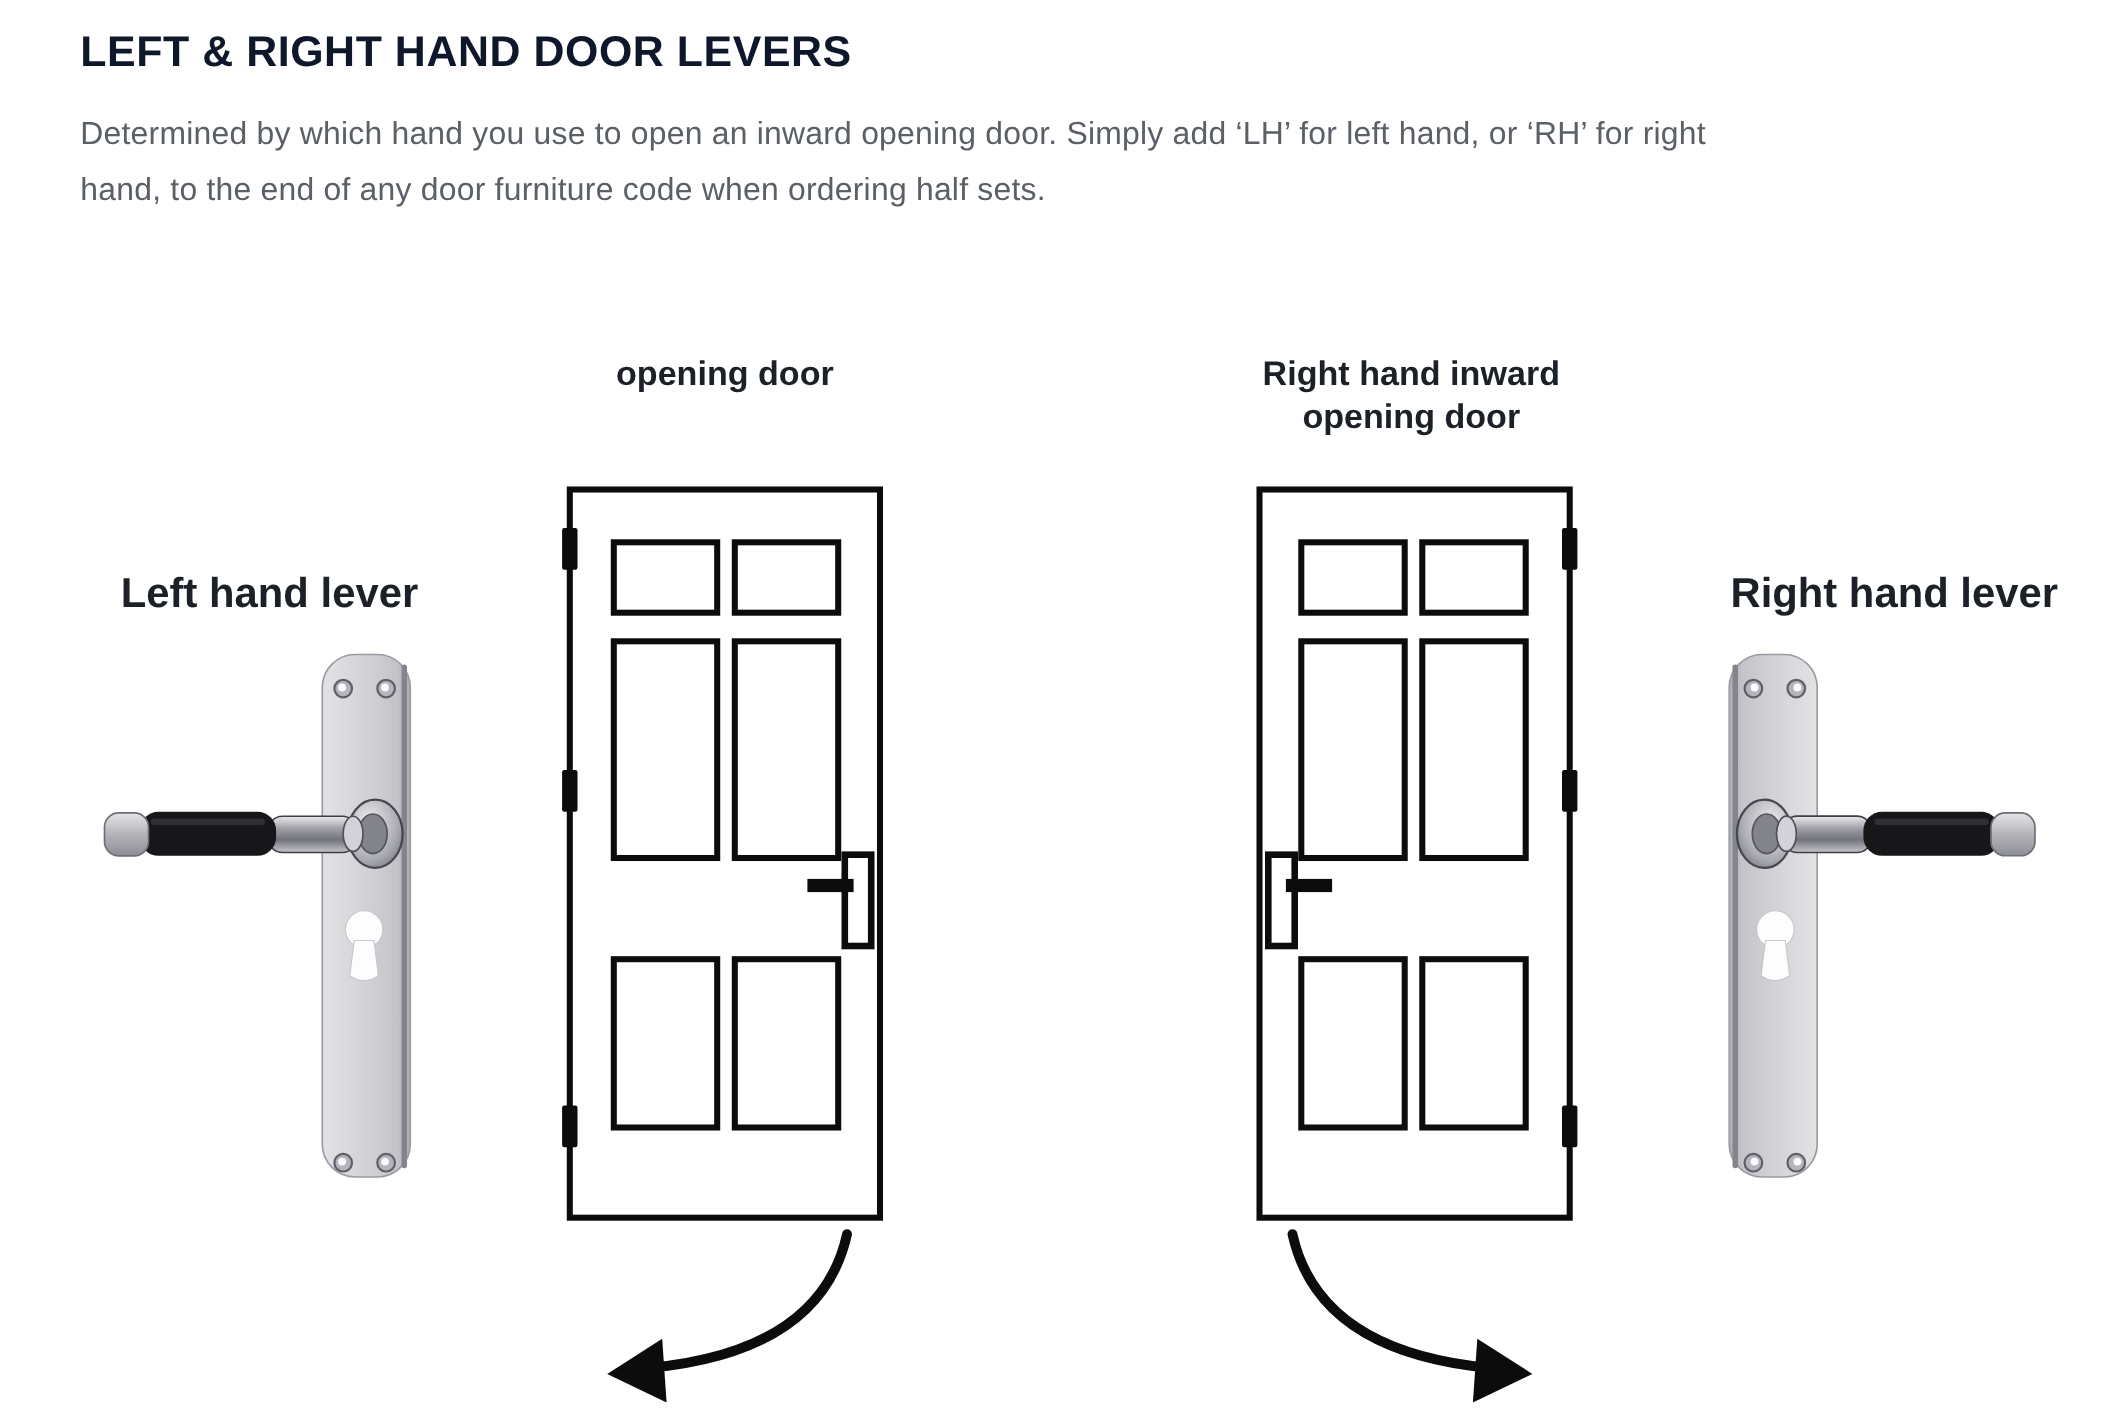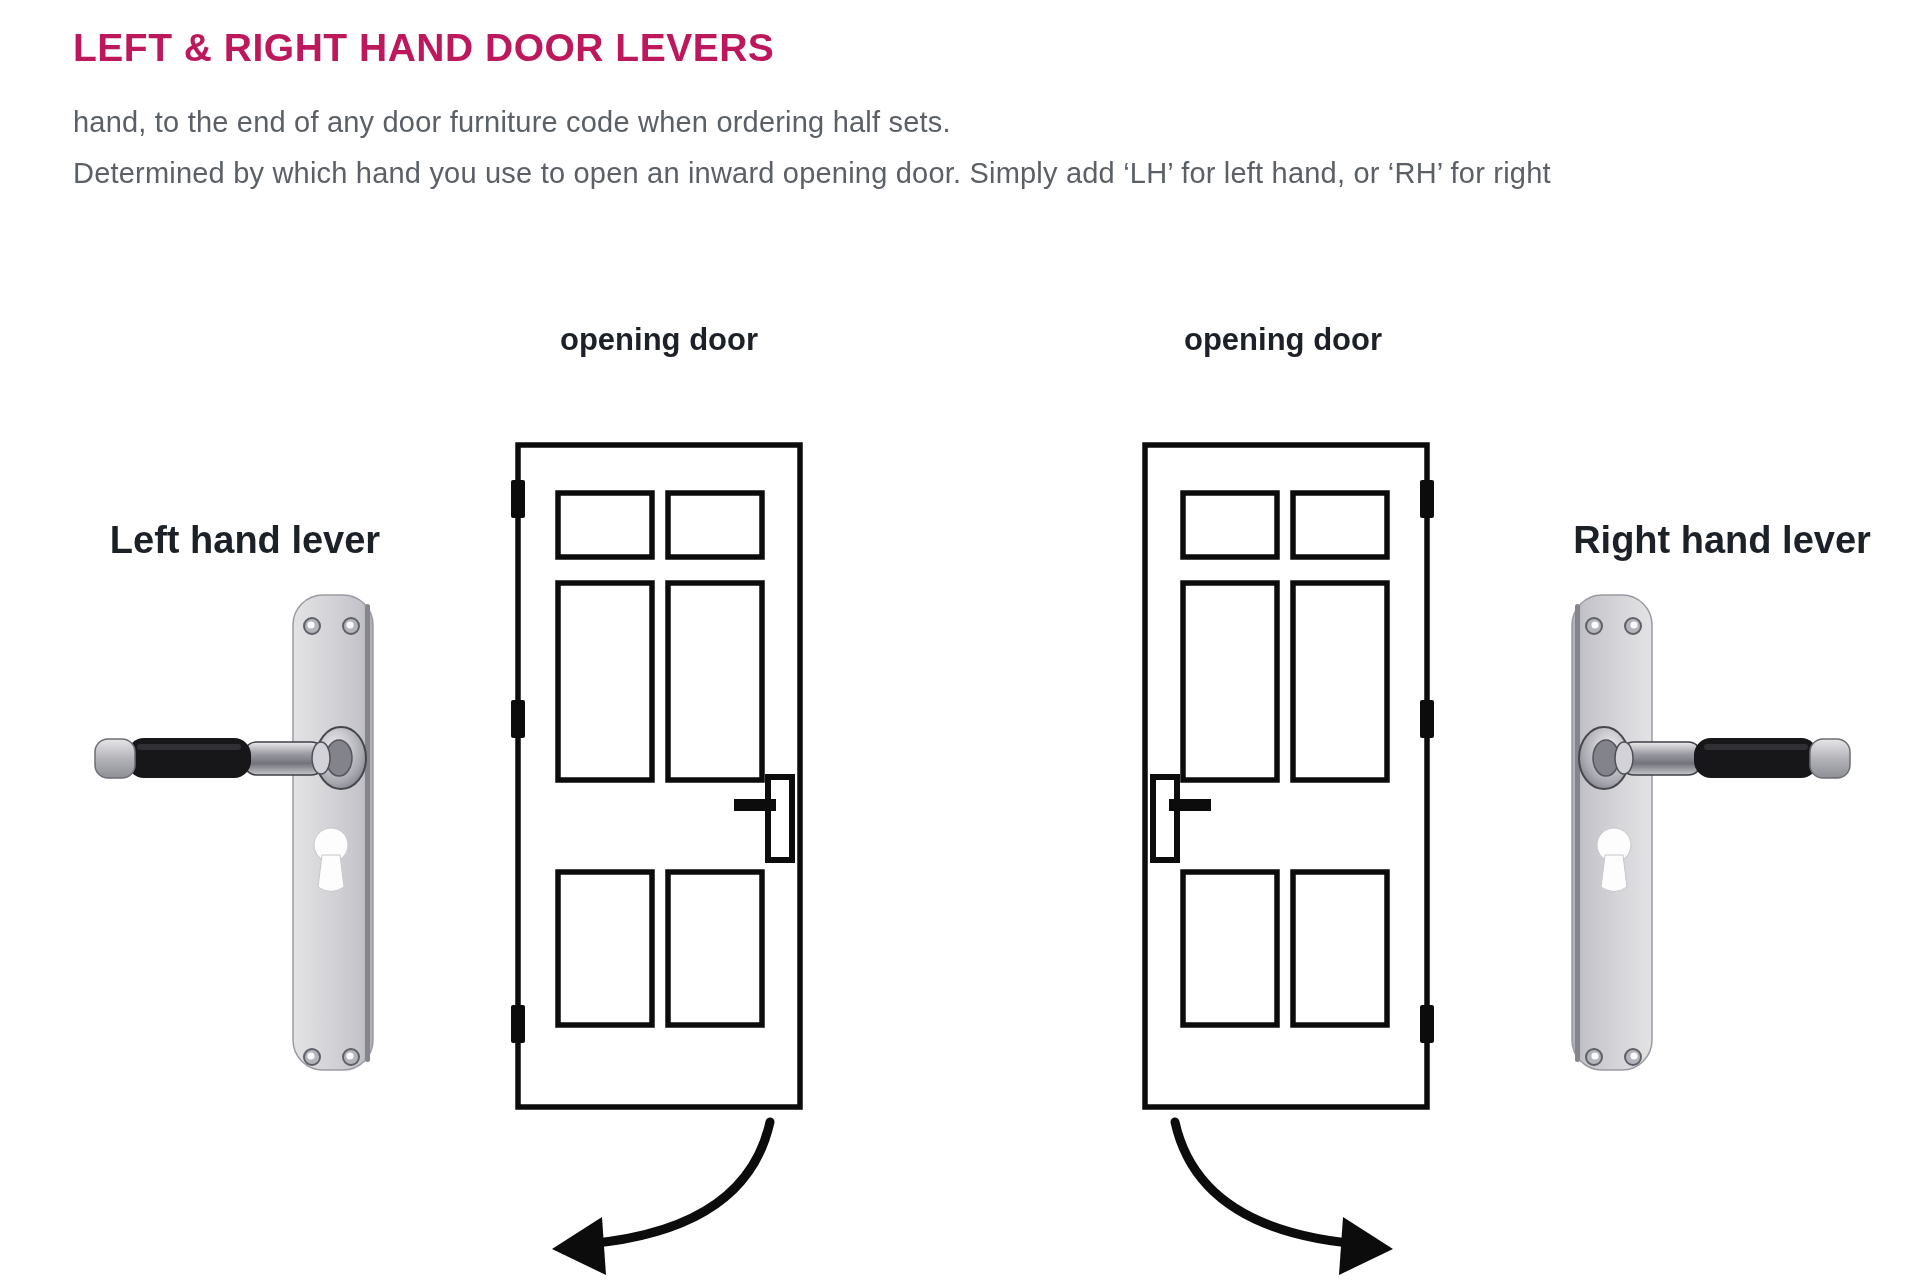--- a/index.html
+++ b/index.html
@@ -5,21 +5,21 @@
   * { margin: 0; padding: 0; box-sizing: border-box; }
   html, body { background: #ffffff; }
   body {
     width: 1920px; height: 1280px;
     position: relative; overflow: hidden;
     font-family: "Liberation Sans", sans-serif;
   }
   .page-title {
     position: absolute; left: 73px; top: 26px;
     font-size: 39px; font-weight: 800; letter-spacing: 0.5px;
-    color: #be185d; white-space: nowrap;
+    color: #0f172a; white-space: nowrap;
   }
   .intro {
     position: absolute; left: 73px; top: 97px;
     font-size: 29px; line-height: 51px; color: #5b6067;
     letter-spacing: 0.2px;
   }
   .intro span { display: block; white-space: nowrap; }
   .diagram-label {
     position: absolute; width: 300px; text-align: center;
     font-weight: 700; color: #1c2127;
@@ -36,28 +36,29 @@
   .door-svg-right { left: 1125px; top: 435px; }
   .lever-svg-left  { left: 75px;   top: 570px; }
   .lever-svg-right { left: 1560px; top: 570px; }
 </style>
 </head>
 <body>
 
 <h1 class="page-title">LEFT &amp; RIGHT HAND DOOR LEVERS</h1>
 
 <div class="intro">
+  <span>Determined by which hand you use to open an inward opening door. Simply add ‘LH’ for left hand, or ‘RH’ for right</span>
   <span>hand, to the end of any door furniture code when ordering half sets.</span>
-  <span>Determined by which hand you use to open an inward opening door. Simply add ‘LH’ for left hand, or ‘RH’ for right</span>
 </div>
 
 <div class="diagram-label door-label door-label-left">
   <span>opening door</span>
 </div>
 <div class="diagram-label door-label door-label-right">
+  <span>Right hand inward</span>
   <span>opening door</span>
 </div>
 
 <div class="diagram-label lever-label lever-label-left">Left hand lever</div>
 <div class="diagram-label lever-label lever-label-right">Right hand lever</div>
 
 <svg class="illus door-svg-left" width="320" height="840" viewBox="0 0 320 840">
   <g>
     <rect x="18" y="10" width="282" height="662" fill="#ffffff" stroke="#0c0c0c" stroke-width="5.5"></rect>
     <g fill="#ffffff" stroke="#0c0c0c" stroke-width="5.5">

